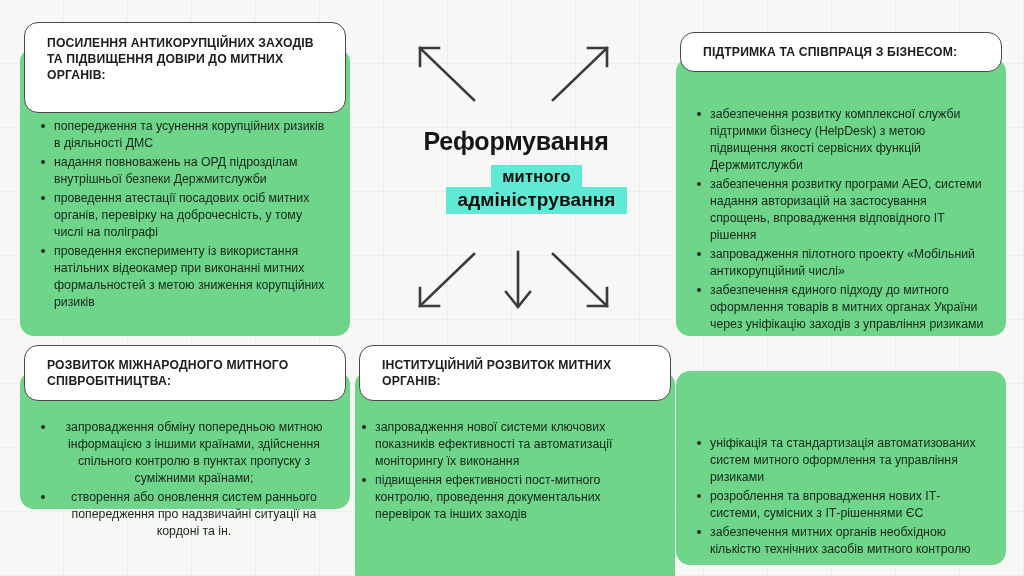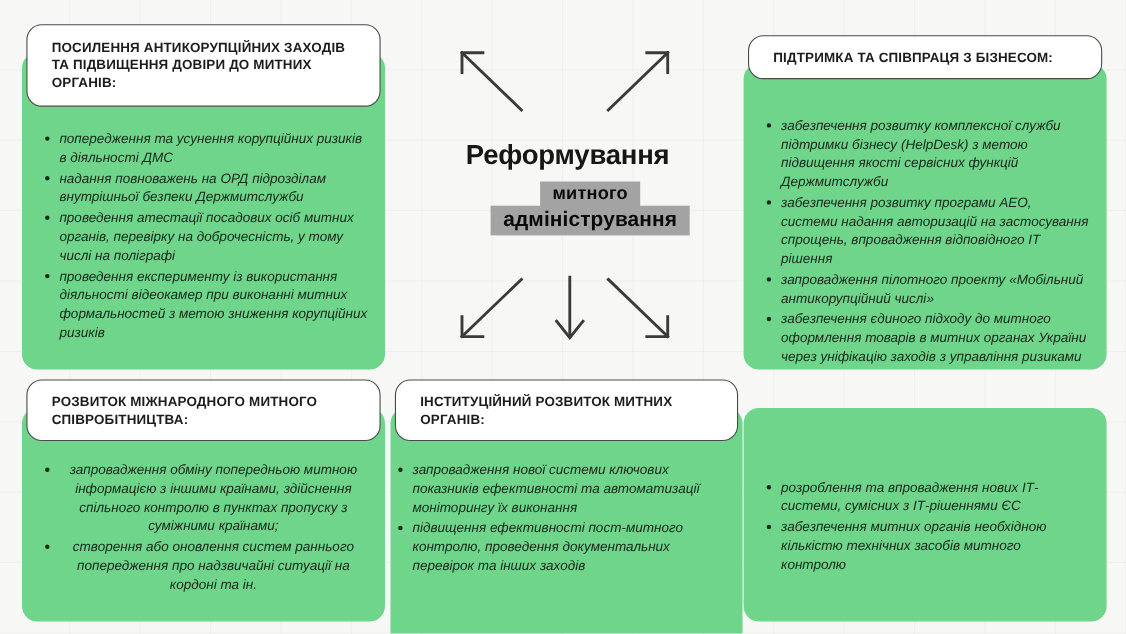--- a/index.html
+++ b/index.html
@@ -63,21 +63,20 @@
   }
 
   .bullets {
     position: absolute;
     left: 0;
     right: 0;
     margin: 0;
     padding: 0 16px 0 34px;
     list-style: none;
     z-index: 2;
-    font-style: italic;
   }
   .bullets li {
     position: relative;
     font-size: 12.3px;
     line-height: 1.38;
     color: #15261a;
     margin: 0 0 2px 0;
   }
   .bullets li::before {
     content: "";
@@ -85,27 +84,27 @@
     left: -13px;
     top: 6px;
     width: 4px;
     height: 4px;
     border-radius: 50%;
     background: #15261a;
   }
 
   
   #box-anticorruption { left: 20px;  top: 22px;  width: 330px; height: 314px; }
-  #box-anticorruption .card-head { padding-top: 12px; padding-bottom: 12px; }
+  #box-anticorruption .card-head { padding-top: 12px; padding-bottom: 28px; }
   #box-anticorruption .bullets { top: 96px; }
 
   #box-business      { left: 676px; top: 32px;  width: 330px; height: 304px; }
   #box-business .bullets { top: 74px; }
 
-  #box-intcoop       { left: 20px;  top: 345px; width: 330px; height: 220px; }
+  #box-intcoop       { left: 20px;  top: 345px; width: 330px; height: 164px; }
   #box-intcoop .bullets { top: 74px; text-align: center; }
 
   #box-institutional { left: 355px; top: 345px; width: 320px; height: 247px; }
   #box-institutional .bullets { top: 74px; padding-left: 20px; }
 
   #box-it            { left: 676px; top: 345px; width: 330px; height: 220px; }
   #box-it .bullets { top: 90px; }
 
   
   #center {
@@ -120,21 +119,21 @@
     font-size: 25px;
     font-weight: bold;
     color: #161616;
     letter-spacing: -0.2px;
     margin: 0 0 9px 0;
     line-height: 1.1;
   }
   .hl-wrap { line-height: 0; }
   .hl {
     display: inline-block;
-    background: #a3a3a3;
+    background: #5eead4;
     color: #0a0a0a;
     font-weight: bold;
     padding: 3px 11px 4px 11px;
     line-height: 1.02;
     margin-left: 41px;
   }
   #center-word1 { font-size: 16.5px; letter-spacing: 0.2px; }
   #center-word2 { font-size: 19px; letter-spacing: 0.1px; margin-top: -1px; }
 
   
@@ -151,21 +150,21 @@
 
   <div class="card" id="box-anticorruption">
     <div class="card-body"></div>
     <div class="card-head">
       <p class="card-head-text">ПОСИЛЕННЯ АНТИКОРУПЦІЙНИХ ЗАХОДІВ ТА ПІДВИЩЕННЯ ДОВІРИ ДО МИТНИХ ОРГАНІВ:</p>
     </div>
     <ul class="bullets">
       <li>попередження та усунення корупційних ризиків в діяльності ДМС</li>
       <li>надання повноважень на ОРД підрозділам внутрішньої безпеки Держмитслужби</li>
       <li>проведення атестації посадових осіб митних органів, перевірку на доброчесність, у тому числі на поліграфі</li>
-      <li>проведення експерименту із використання діяльності відеокамер при виконанні митних формальностей з метою зниження корупційних ризиків</li>
+      <li>проведення експерименту із використання натільних відеокамер при виконанні митних формальностей з метою зниження корупційних ризиків</li>
     </ul>
   </div>
 
   <div class="card" id="box-business">
     <div class="card-body"></div>
     <div class="card-head">
       <p class="card-head-text">ПІДТРИМКА ТА СПІВПРАЦЯ З БІЗНЕСОМ:</p>
     </div>
     <ul class="bullets">
       <li>забезпечення розвитку комплексної служби підтримки бізнесу (HelpDesk) з метою підвищення якості сервісних функцій Держмитслужби</li>
@@ -193,20 +192,21 @@
     </div>
     <ul class="bullets">
       <li>запровадження нової системи ключових показників ефективності та автоматизації моніторингу їх виконання</li>
       <li>підвищення ефективності пост-митного контролю, проведення документальних перевірок та інших заходів</li>
     </ul>
   </div>
 
   <div class="card" id="box-it">
     <div class="card-body"></div>
     <ul class="bullets">
+      <li>уніфікація та стандартизація автоматизованих систем митного оформлення та управління ризиками</li>
       <li>розроблення та впровадження нових ІТ-системи, сумісних з ІТ-рішеннями ЄС</li>
       <li>забезпечення митних органів необхідною кількістю технічних засобів митного контролю</li>
     </ul>
   </div>
 
   <div id="center">
     <div id="center-title">Реформування</div>
     <div class="hl-wrap">
       <span class="hl" id="center-word1">митного</span>
     </div>

